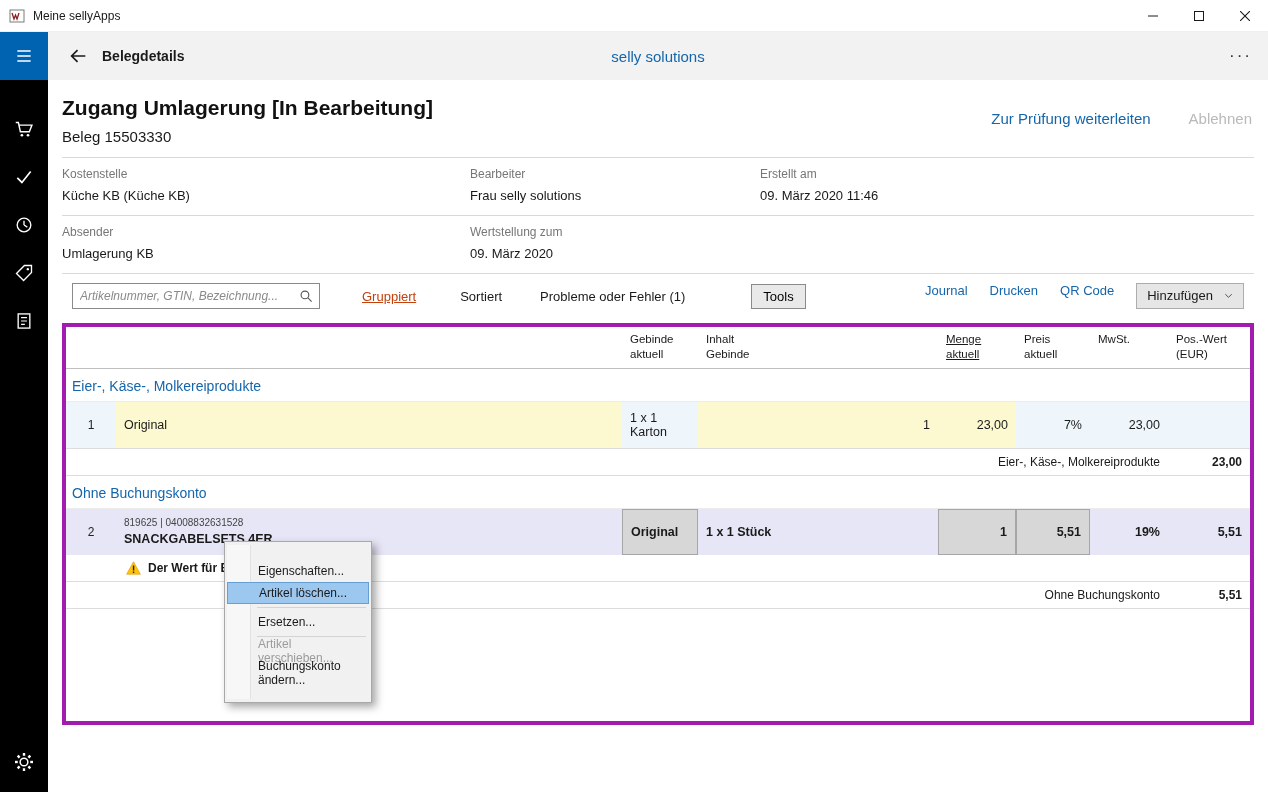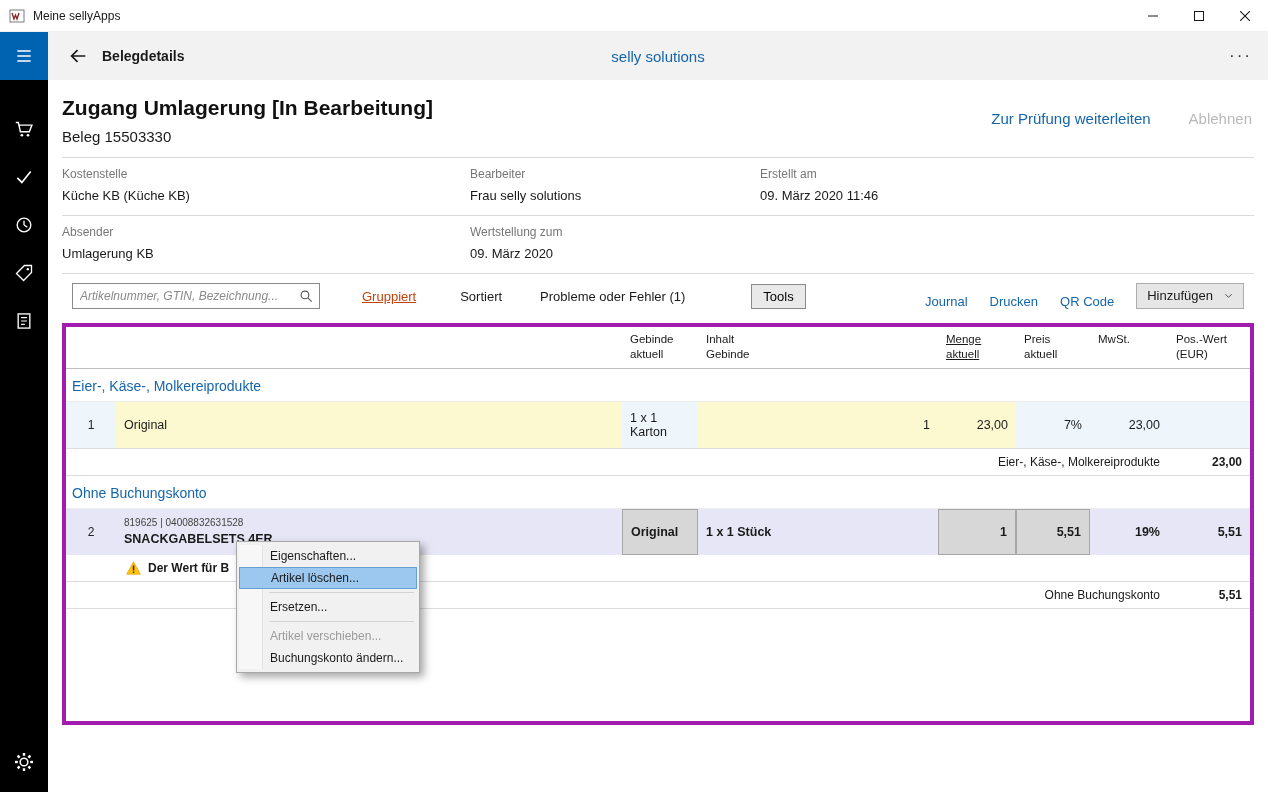--- a/index.html
+++ b/index.html
@@ -52,21 +52,21 @@
   
   .toolbar { display:flex; align-items:center; height:44px; padding:0 24px; }
   .searchbox { width:248px; height:26px; border:1px solid #8a8a8a; background:#fff; display:flex; align-items:center; }
   .searchbox input { flex:1; border:none; outline:none; height:100%; padding:0 4px 0 7px; font-size:12px; font-family:"Liberation Sans",sans-serif; }
   .searchbox input::placeholder { color:#8a8a8a; font-style:italic; }
   .search-btn { width:26px; height:24px; display:flex; align-items:center; justify-content:center; }
   .t-link { font-size:13px; color:#1a1a1a; cursor:pointer; }
   .t-link.blue { color:#c2410c; text-decoration:underline; }
   .ml42 { margin-left:42px; } .ml44 { margin-left:44px; } .ml38 { margin-left:38px; }
   .tools-btn { margin-left:66px; font-size:13px; padding:4px 11px; background:#e9e9e9; border:1px solid #8a8a8a; }
-  .tb-right { margin-left:auto; display:flex; align-items:flex-end; gap:22px; }
+  .tb-right { margin-left:auto; display:flex; align-items:flex-start; gap:22px; }
   .tb-right .rlink { font-size:13px; color:#1565ab; cursor:pointer; }
   .add-btn { display:flex; align-items:center; gap:10px; font-size:13px; padding:4px 9px 5px 10px; background:#e6e6e6; border:1px solid #adadad; color:#1a1a1a; }
 
   
   .table-wrap { margin:5px 14px 4px; border:4px solid #a21caf; height:402px; overflow:hidden; background:#fff; }
   .tgrid { display:grid; grid-template-columns:50px 1fr 76px 240px 78px 74px 78px 82px; }
   .th-row { border-bottom:1px solid #bfbfbf; }
   .th { font-size:11.5px; color:#1a1a1a; padding:5px 8px 6px; line-height:1.3; }
   .th span { display:inline-block; }
   .w-gebinde span { max-width:52px; } .w-inhalt span { max-width:48px; }
@@ -88,21 +88,21 @@
   .bold { font-weight:bold; }
 
   .subtotal-row { border-top:1px solid #dcdcdc; border-bottom:1px solid #dcdcdc; }
   .sub-label { grid-column:1 / 8; display:flex; align-items:center; justify-content:flex-end; font-size:12px; padding:0 8px; height:26px; }
   .sub-value { display:flex; align-items:center; justify-content:flex-end; font-size:12px; font-weight:bold; padding:0 8px; }
 
   .warn-row { grid-column:1 / -1; display:flex; align-items:center; height:26px; padding-left:60px; background:#fff; }
   .warn-text { font-size:12px; font-weight:bold; margin-left:7px; white-space:nowrap; }
 
   
-  .ctx-menu { position:absolute; left:236px; top:541px; width:184px; background:#f1f1f1; border:1px solid #a8a8a8; box-shadow:4px 4px 8px rgba(0,0,0,0.35); padding:3px 2px; z-index:50; }
+  .ctx-menu { position:absolute; left:224px; top:541px; width:148px; background:#f1f1f1; border:1px solid #a8a8a8; box-shadow:4px 4px 8px rgba(0,0,0,0.35); padding:18px 2px; z-index:50; }
   .ctx-gutter { position:absolute; left:2px; top:3px; bottom:3px; width:24px; background:#f7f7f7; border-right:1px solid #e2e2e2; }
   .ctx-item { position:relative; height:22px; display:flex; align-items:center; padding-left:31px; font-size:12px; color:#1a1a1a; }
   .ctx-item.hl { background:#9cc7ee; border:1px solid #66a0d2; }
   .ctx-item.disabled { color:#9b9b9b; }
   .ctx-sep { height:1px; background:#d4d4d4; margin:3px 3px 3px 30px; position:relative; }
 </style>
 </head>
 <body>
 
 <div class="titlebar">

